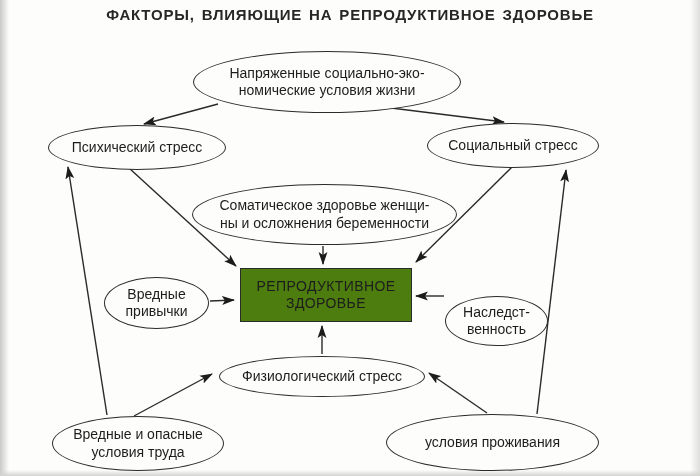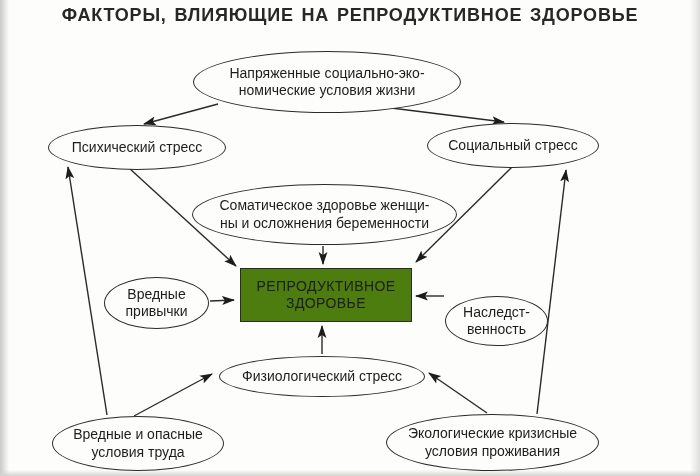--- a/index.html
+++ b/index.html
@@ -16,21 +16,21 @@
   .scan-edge{position:absolute;pointer-events:none;}
   .scan-edge.left{left:0;top:0;width:9px;height:476px;
     background:linear-gradient(to right,#c9c9c7,rgba(220,220,218,0));}
   .scan-edge.right{right:0;top:0;width:10px;height:476px;
     background:linear-gradient(to left,#dededb,rgba(230,230,228,0));}
   .scan-edge.bottom{left:0;bottom:0;width:700px;height:6px;
     background:linear-gradient(to top,#d3d3d0,rgba(225,225,222,0));}
 
   .title{
     position:absolute;left:25px;top:6px;width:650px;
-    text-align:center;font-weight:bold;font-size:18px;line-height:18px;
+    text-align:center;font-weight:bold;font-size:15px;line-height:18px;
     letter-spacing:0.8px;word-spacing:2px;color:#272727;
   }
 
   .node{
     position:absolute;display:flex;flex-direction:column;
     align-items:center;justify-content:center;text-align:center;
     font-size:14px;line-height:17.5px;color:#1d1d1d;
     background:#fdfdfc;box-sizing:border-box;
   }
   .ellipse{border:1.4px solid #2b2b2b;border-radius:50%;}
@@ -107,17 +107,16 @@
   <div class="node ellipse" style="left:219px;top:356px;width:206px;height:41px;">
     <span>Физиологический стресс</span>
   </div>
 
   <div class="node ellipse" style="left:52px;top:416px;width:172px;height:55px;">
     <span>Вредные и опасные</span>
     <span>условия труда</span>
   </div>
 
   <div class="node ellipse" style="left:386px;top:414px;width:213px;height:57px;">
-    <span>Экологические кризисные</span>
     <span>условия проживания</span>
   </div>
 
 </div>
 
 </body></html>

